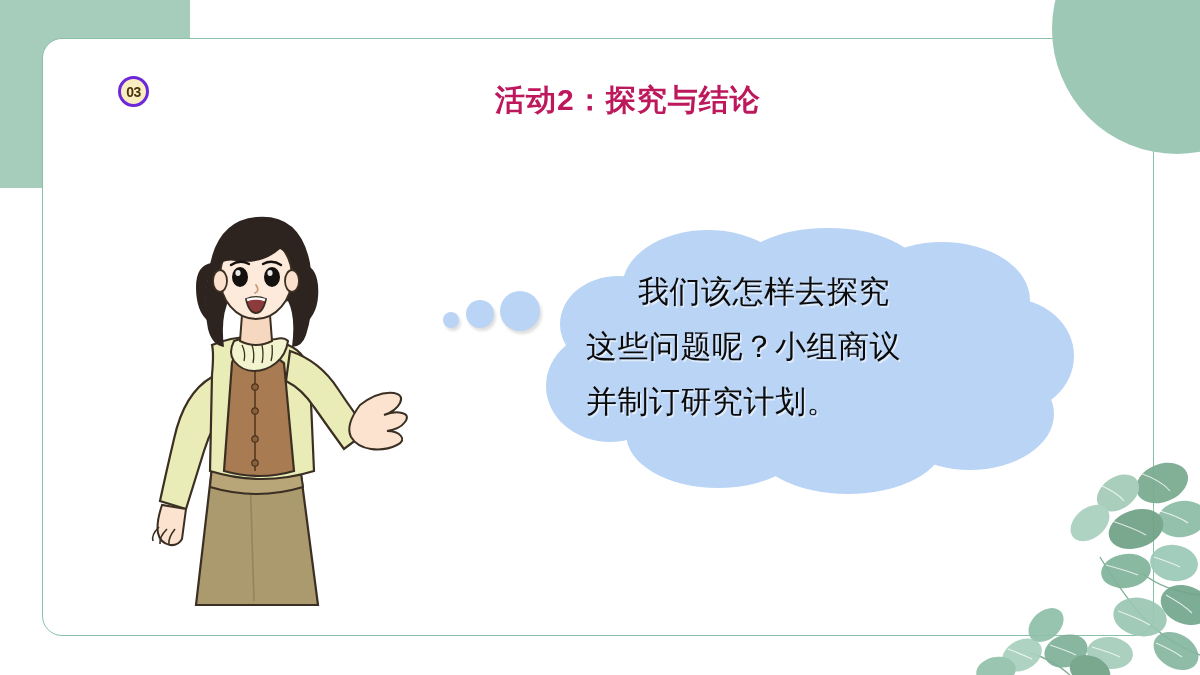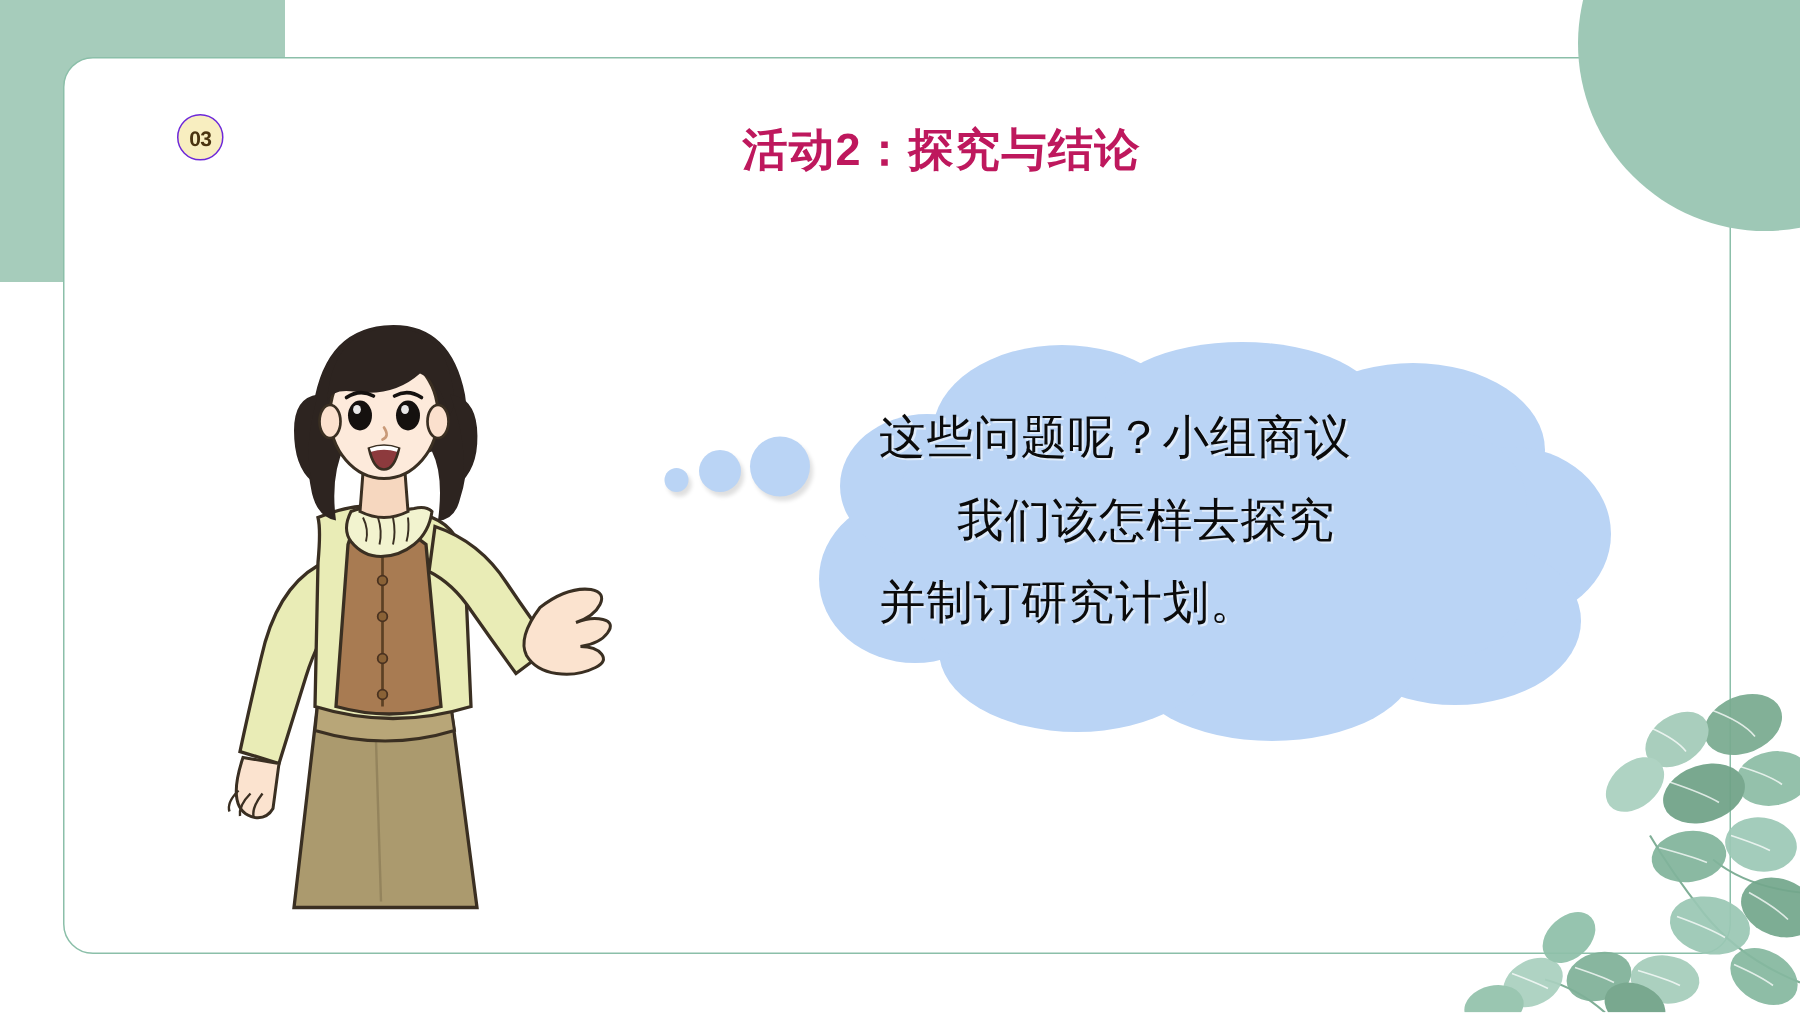--- a/index.html
+++ b/index.html
@@ -61,21 +61,21 @@
     display: flex;
     align-items: center;
     gap: 9px;
     z-index: 6;
   }
   .badge-circle {
     width: 31px;
     height: 31px;
     border-radius: 50%;
     background: #f8eec0;
-    border: 1px solid #6d28d9;
+    border: 3px solid #6d28d9;
     display: flex;
     align-items: center;
     justify-content: center;
     box-sizing: border-box;
   }
   .badge-circle span {
     font-size: 14px;
     font-weight: bold;
     color: #4a3410;
     line-height: 1;
@@ -257,22 +257,22 @@
         <ellipse cx="470" cy="128" rx="66" ry="58"></ellipse>
         <ellipse cx="432" cy="186" rx="84" ry="56"></ellipse>
         <ellipse cx="310" cy="214" rx="96" ry="52"></ellipse>
         <ellipse cx="180" cy="206" rx="92" ry="54"></ellipse>
         <ellipse cx="72" cy="158" rx="64" ry="56"></ellipse>
         <ellipse cx="80" cy="96" rx="58" ry="48"></ellipse>
         <rect x="60" y="60" width="420" height="150" rx="50"></rect>
       </g>
     </svg>
     <div class="bubble-text">
+      <span class="ln first">我们该怎样去探究</span>
       <span class="ln">这些问题呢？小组商议</span>
-      <span class="ln first">我们该怎样去探究</span>
       <span class="ln">并制订研究计划。</span>
     </div>
   </div>
 
   <div class="leaves">
     <svg viewBox="0 0 250 230" xmlns="http://www.w3.org/2000/svg">
       <g stroke="#7aab92" stroke-width="1.4" fill="none" opacity="0.95">
         <path d="M250 210 q-40 -16 -64 -46 q-22 -28 -36 -52"></path>
         <path d="M250 150 q-36 -4 -58 -22"></path>
         <path d="M120 230 q-18 -16 -40 -22"></path>

